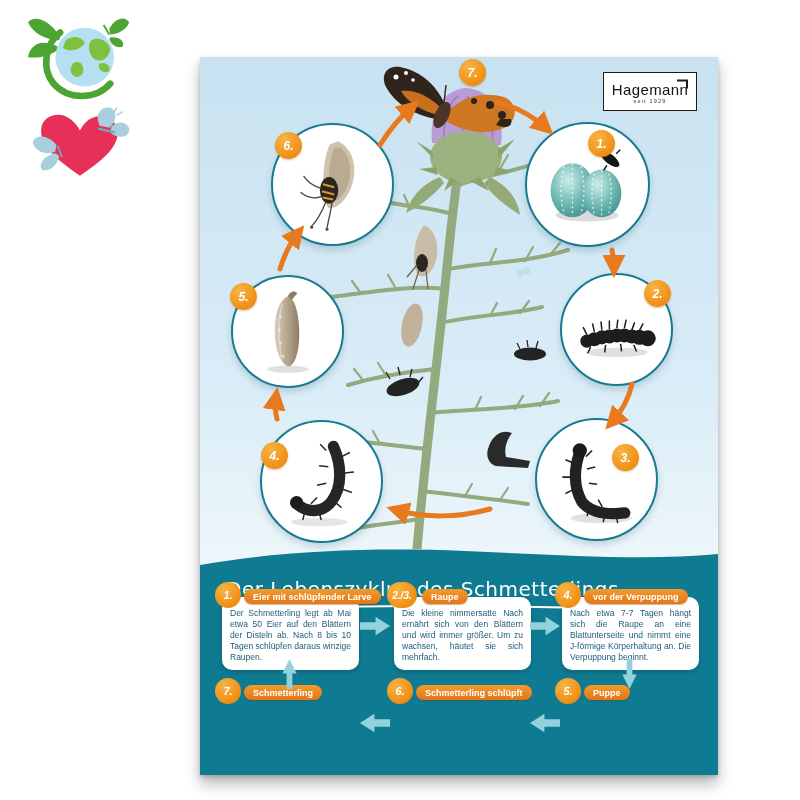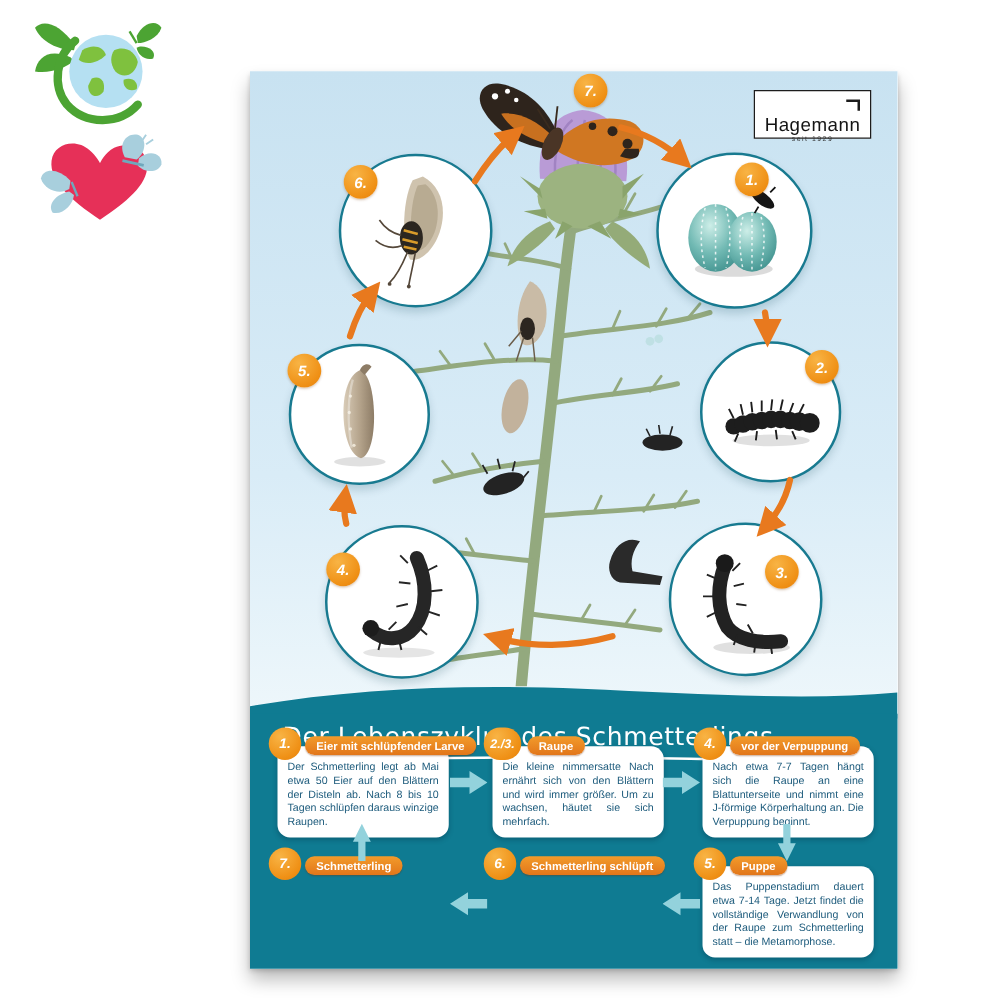--- a/index.html
+++ b/index.html
@@ -11,21 +11,21 @@
   .logo-heart{position:absolute;left:28px;top:104px;width:104px;height:74px;}
 
   
   .poster{position:absolute;left:200px;top:57px;width:518px;height:718px;
     background:linear-gradient(180deg,#c8e2f1 0%,#d9ecf7 45%,#eef7fb 72%);
     box-shadow:0 9px 14px rgba(0,0,0,.28),0 2px 4px rgba(0,0,0,.18);}
   .plant{position:absolute;left:0;top:0;width:518px;height:492px;z-index:1;}
 
   .brandbox{position:absolute;left:403px;top:15px;width:92px;height:37px;background:#fff;
     border:1.5px solid #1c1c1c;z-index:4;text-align:center;}
-  .brandname{font-size:15px;color:#141414;letter-spacing:.4px;margin-top:20px;line-height:15px;}
+  .brandname{font-size:15px;color:#141414;letter-spacing:.4px;margin-top:9px;line-height:15px;}
   .brandtag{font-size:5.5px;color:#333;letter-spacing:1.2px;margin-top:1px;}
   .cornermark{position:absolute;right:7px;top:5px;width:14px;height:11px;}
 
   .stage-circle{position:absolute;border-radius:50%;background:#fff;border:2.5px solid #187a90;
     box-shadow:0 4px 7px rgba(0,60,80,.18);z-index:2;display:flex;align-items:center;justify-content:center;}
   .stage-circle svg{width:86%;height:86%;}
   .c1{left:325px;top:65px;width:121px;height:121px;}
   .c2{left:360px;top:216px;width:109px;height:109px;}
   .c3{left:335px;top:361px;width:119px;height:119px;}
   .c4{left:60px;top:363px;width:119px;height:119px;}
@@ -347,21 +347,20 @@
       <div class="ibadge">7.</div>
       <div class="ipill">Schmetterling</div>
     </div>
     <div class="ibox" style="left:194px;top:620px;">
       <div class="ibadge">6.</div>
       <div class="ipill">Schmetterling schlüpft</div>
     </div>
     <div class="ibox" style="left:362px;top:620px;">
       <div class="ibadge">5.</div>
       <div class="ipill">Puppe</div>
-      <div class="ibody">Das Puppenstadium dauert etwa 7-14 Tage. Jetzt findet die vollständige Verwandlung von der Raupe zum Schmetterling statt – die Metamorphose.</div>
     </div>
 
     <div class="farrow right" style="left:160px;top:558px;"></div>
     <div class="farrow right" style="left:330px;top:558px;"></div>
     <div class="farrow down" style="left:421px;top:602px;"></div>
     <div class="farrow left" style="left:330px;top:655px;"></div>
     <div class="farrow left" style="left:160px;top:655px;"></div>
     <div class="farrow up" style="left:81px;top:602px;"></div>
 
   </div>

